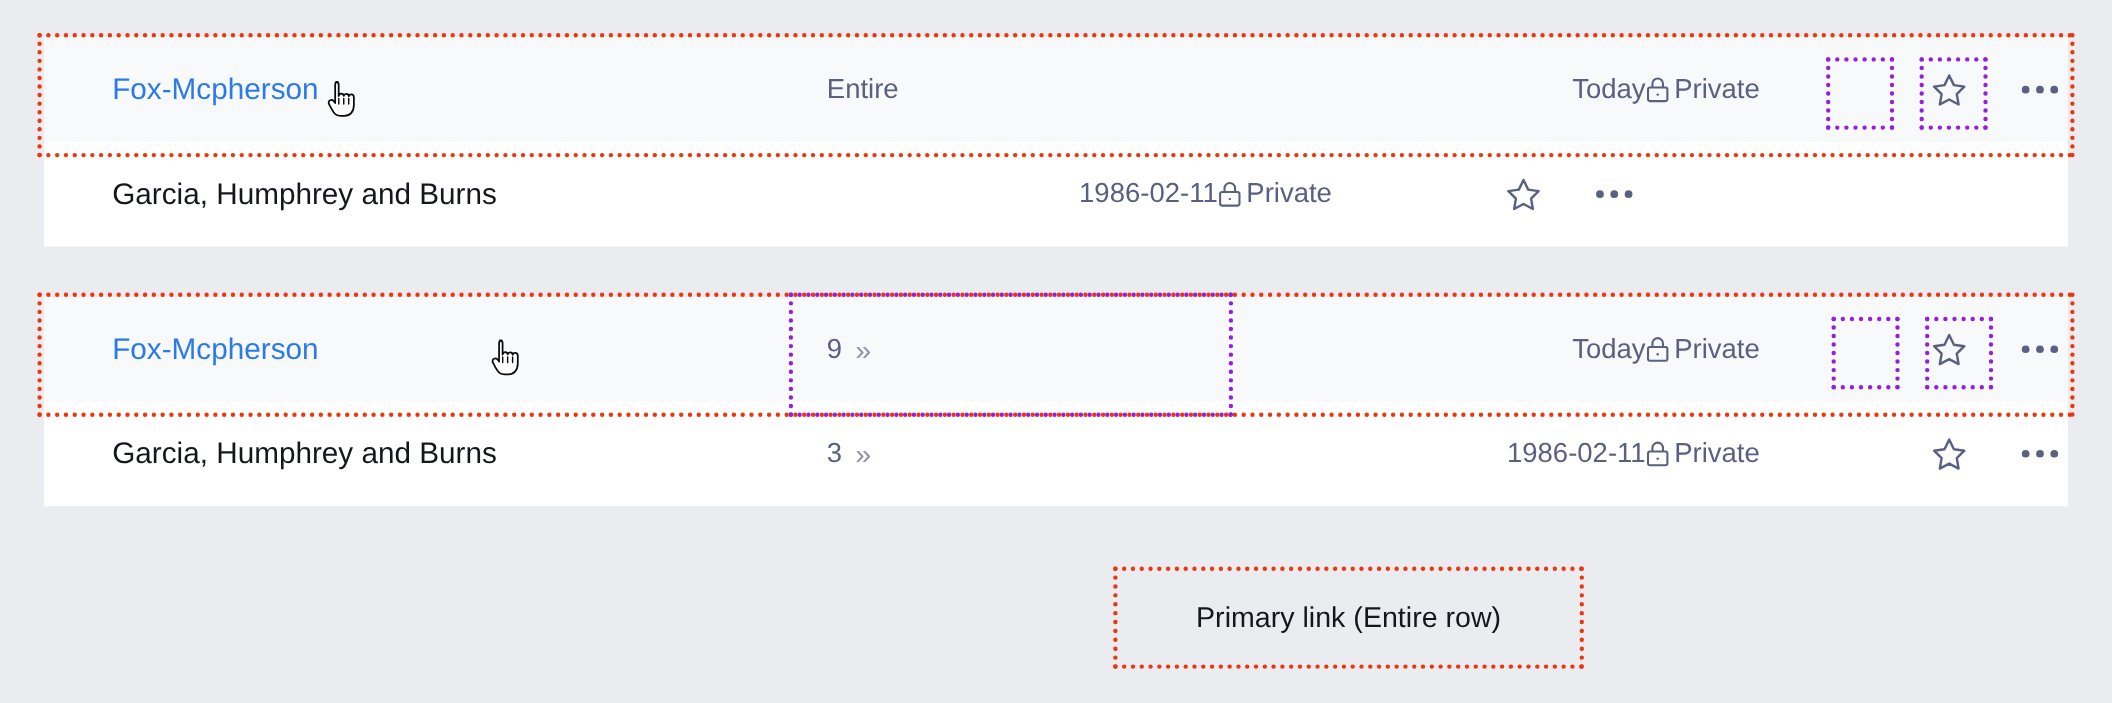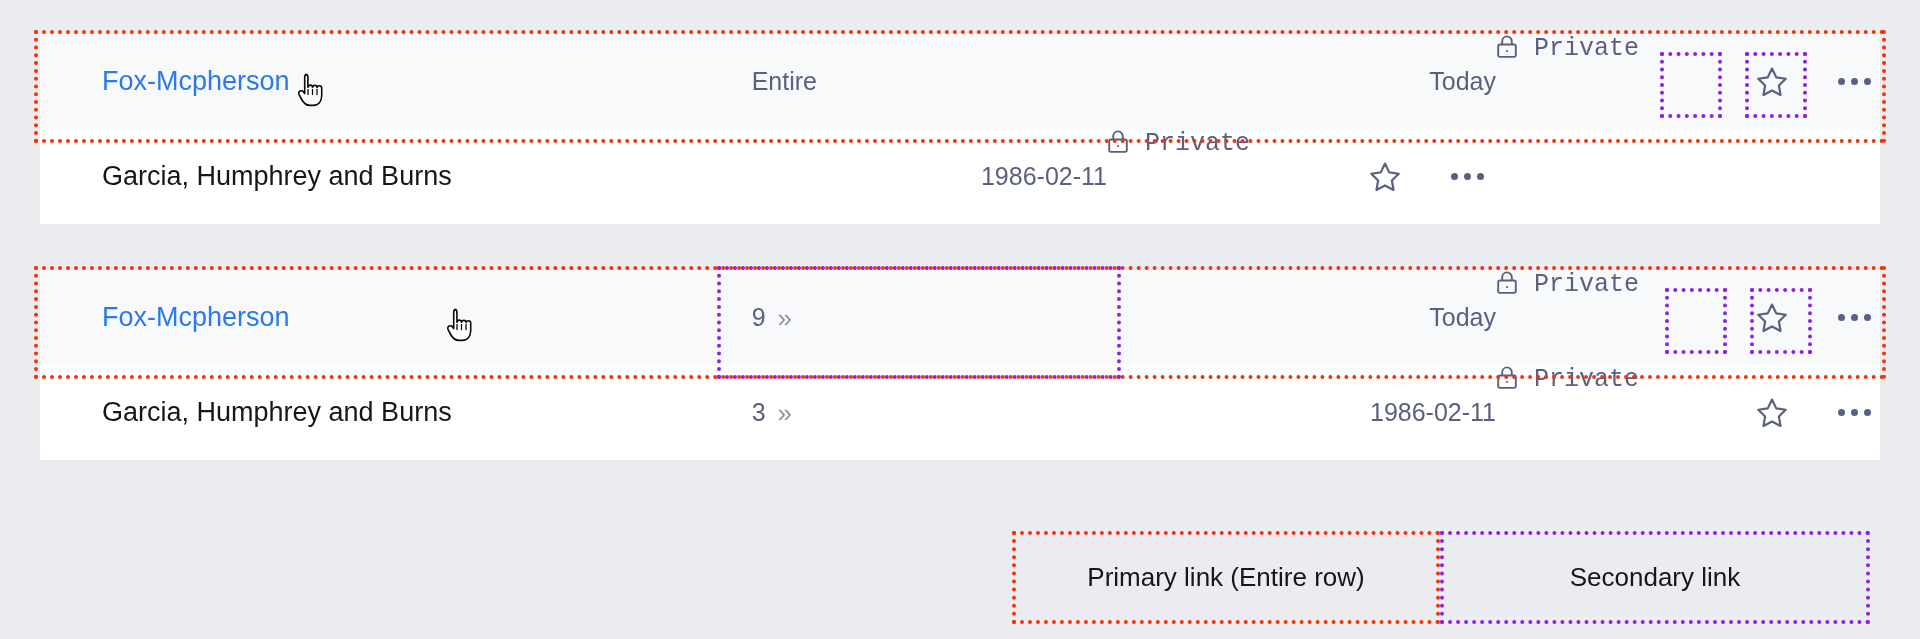--- a/index.html
+++ b/index.html
@@ -75,23 +75,22 @@
   }
 
   .cell--date {
     width: 390px;
     justify-content: flex-end;
     padding-left: 100px;
   }
 
   .cell--vis {
     width: 230px;
-    gap: 16px;
-    align-items: flex-start;
-    font-family: Liberation Mono, monospace;
+    gap: 4px;
+    align-items: center;
   }
 
   .cell--actions {
     flex: 1;
     display: flex;
     align-items: center;
     gap: 30px;
     padding-left: 22px;
   }
 
@@ -132,21 +131,21 @@
     position: absolute;
     box-sizing: border-box;
     pointer-events: none;
   }
   .ann--primary { border: 4px dotted #f0350c; }
   .ann--secondary { border: 4px dotted #9320e0; }
 
   
   .legend {
     position: absolute;
-    top: 531px;
+    top: 515px;
     left: 1012px;
     display: flex;
   }
   .legend-box {
     box-sizing: border-box;
     width: 428px;
     height: 93px;
     display: flex;
     align-items: center;
     justify-content: center;
@@ -324,23 +323,20 @@
 
   <div class="ann ann--primary" style="left:34px; top:266px; width:1852px; height:113px;"></div>
   <div class="ann ann--secondary" style="left:717px; top:266px; width:404px; height:113px;"></div>
   <div class="ann ann--secondary" style="left:1665px; top:288px; width:62px; height:66px;"></div>
   <div class="ann ann--secondary" style="left:1750px; top:288px; width:62px; height:66px;"></div>
 
   <div class="legend">
     <div class="legend-box legend-box--primary">
       <span>Primary link (Entire row)</span>
     </div>
-    <div class="legend-box legend-box--secondary">
-      <span>Secondary link</span>
-    </div>
   </div>
 
   <div class="cursor" style="left:296px; top:72px;">
     <svg width="30" height="38" viewBox="0 0 30 38">
       <path d="M9.5 2.5c1.4 0 2.4 1.1 2.4 2.5v10.3c.2-1.3 1.1-2.2 2.3-2.2 1.2 0 2.2.9 2.3 2.1.3-1.1 1.2-1.8 2.3-1.8 1.2 0 2.2.9 2.3 2.1.3-1 1.2-1.7 2.2-1.7 1.3 0 2.4 1.1 2.4 2.5v7.2c0 5.9-3.3 9.9-8.6 9.9h-3.2c-4.1 0-6-1.7-8.5-6.4l-2.3-4.4c-.7-1.3-.2-2.9 1.1-3.5 1.1-.5 2.4-.2 3.1.7l1.4 1.8V5c0-1.4 1-2.5 2.4-2.5z" fill="#ffffff" stroke="#0a0a0a" stroke-width="1.6" stroke-linejoin="round"></path>
       <path d="M12 22.5v-5M16.5 22.5v-5M21 22.5v-5" stroke="#0a0a0a" stroke-width="1.3" stroke-linecap="round"></path>
     </svg>
   </div>
 
   <div class="cursor" style="left:445px; top:307px;">

